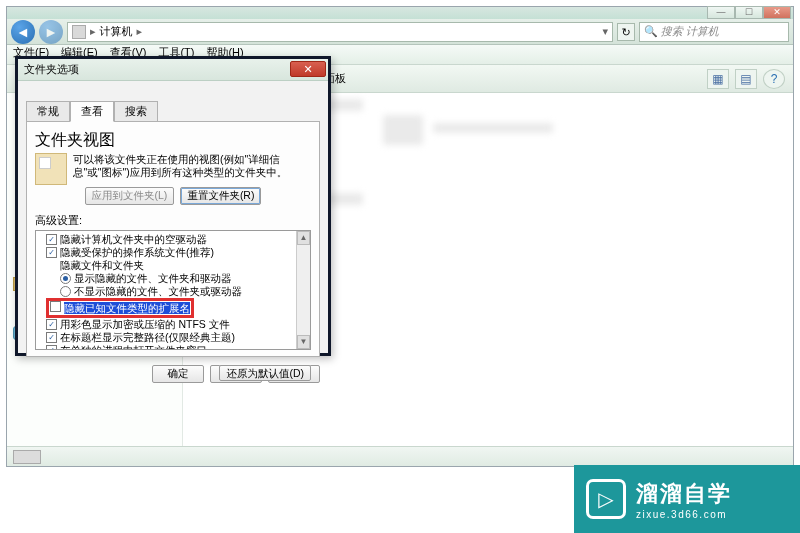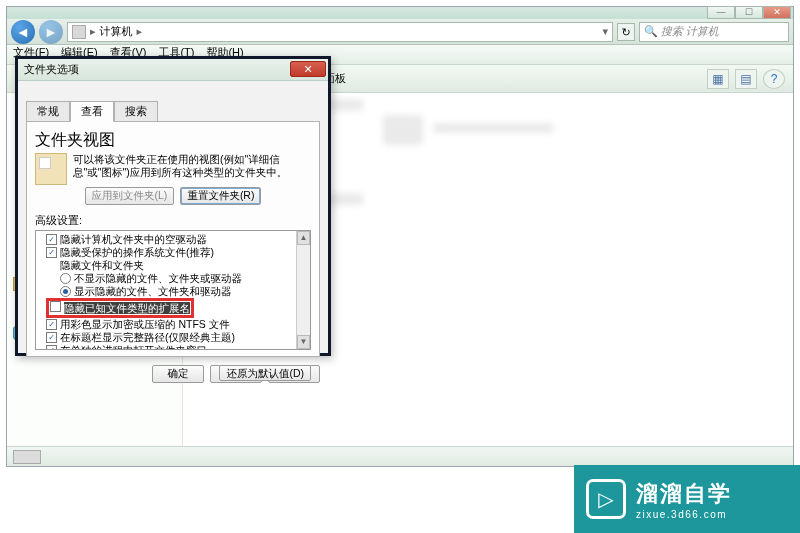--- a/index.html
+++ b/index.html
@@ -203,21 +203,21 @@
   }
   .adv-scroll { position:absolute; right:0; top:0; bottom:0; width:14px; background:#efefef; border-left:1px solid #ccc; }
   .adv-scroll .arrow { height:14px; background:#e0e0e0; border:1px solid #bbb; text-align:center; font-size:8px; line-height:12px; color:#666; }
   .adv-scroll .track { position:absolute; top:14px; bottom:14px; left:0; right:0; }
   .adv-item { display:flex; align-items:center; gap:3px; padding-left:8px; }
   .adv-item.sub { padding-left:22px; }
   .cb { width:11px;height:11px;border:1px solid #7a7a7a;background:#fff;display:inline-flex;align-items:center;justify-content:center;font-size:8px;color:#2b5fa3; }
   .rb { width:11px;height:11px;border:1px solid #7a7a7a;border-radius:50%;background:#fff;display:inline-flex;align-items:center;justify-content:center; }
   .rb .dot { width:5px;height:5px;border-radius:50%;background:#2b5fa3; }
   .red-highlight { border:3px solid #e03030; padding:0 1px; }
-  .blue-sel { background:#404040; color:#fff;text-align:center; }
+  .blue-sel { background:#1d4ed8; color:#fff;text-align:center; }
 
   .restore-row { text-align:right; margin-top:16px; }
   .dlg-buttons {
     display:flex; justify-content:flex-end; gap:6px;
     padding: 4px 8px 6px 0;
   }
 
   .watermark {
     position:absolute;
     right:0; bottom:0;
@@ -333,28 +333,28 @@
           </div>
           <div class="adv-item">
             <span class="cb">✓</span>
             <span>隐藏受保护的操作系统文件(推荐)</span>
           </div>
           <div class="adv-item">
             <span style="width: 11px; display: inline-block;"></span>
             <span>隐藏文件和文件夹</span>
           </div>
           <div class="adv-item sub">
-            <span class="rb"></span>
-            <span>不显示隐藏的文件、文件夹或驱动器</span>
-          </div>
-          <div class="adv-item sub">
             <span class="rb">
               <span class="dot"></span>
             </span>
             <span>显示隐藏的文件、文件夹和驱动器</span>
+          </div>
+          <div class="adv-item sub">
+            <span class="rb"></span>
+            <span>不显示隐藏的文件、文件夹或驱动器</span>
           </div>
           <div class="adv-item">
             <span class="red-highlight"><span class="cb"></span> <span class="blue-sel">隐藏已知文件类型的扩展名</span></span>
           </div>
           <div class="adv-item">
             <span class="cb">✓</span>
             <span>用彩色显示加密或压缩的 NTFS 文件</span>
           </div>
           <div class="adv-item">
             <span class="cb">✓</span>

